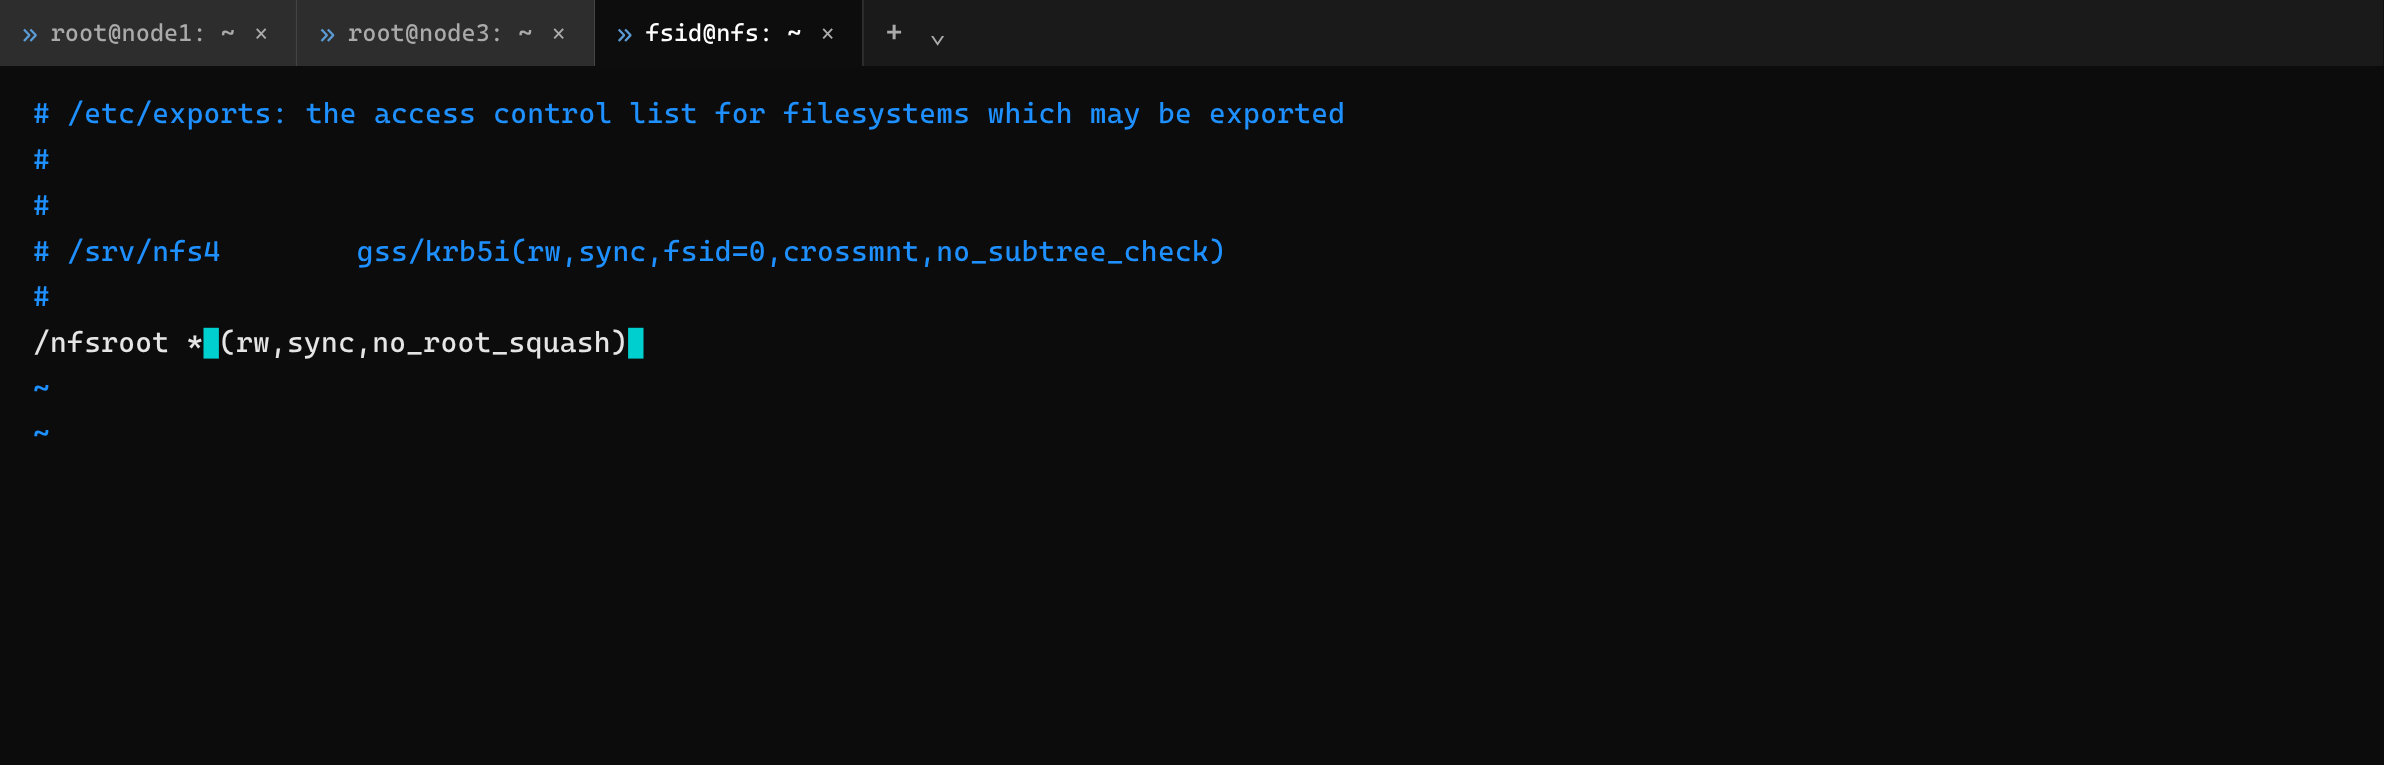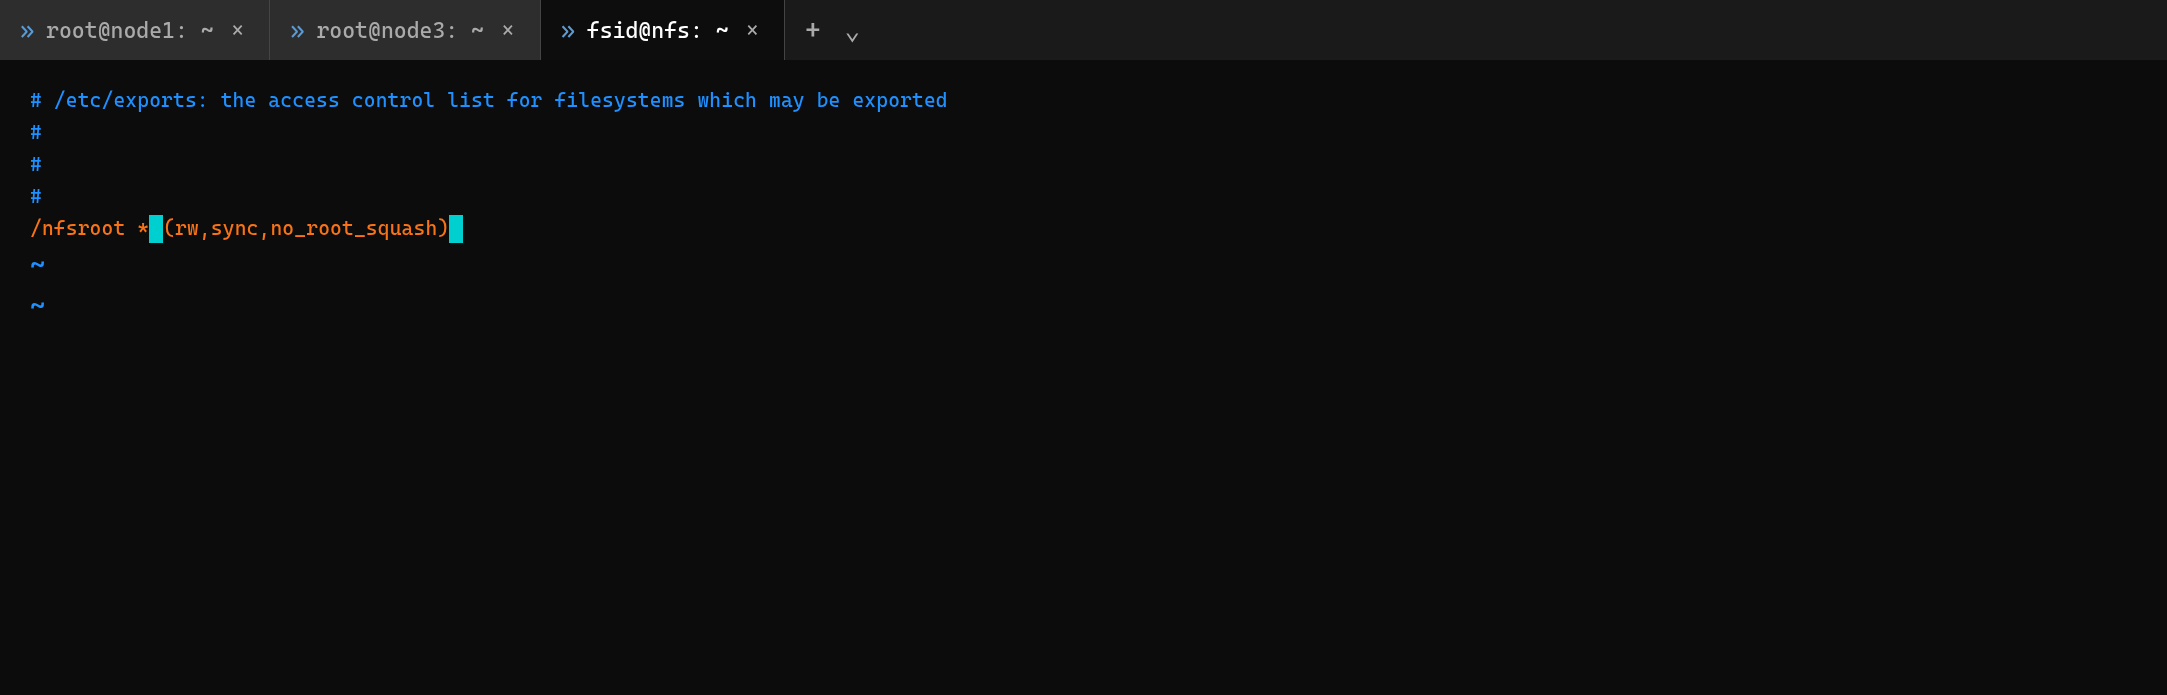--- a/index.html
+++ b/index.html
@@ -71,33 +71,33 @@
     }
 
     .terminal-body {
       background: #0c0c0c;
       padding: 24px 30px;
       height: calc(695px - 60px);
       overflow: hidden;
     }
 
     .terminal-line {
-      font-size: 20px;
+      font-size: 26px;
       line-height: 1.6;
       white-space: pre;
       color: #1e90ff;
       letter-spacing: 0.01em;
     }
 
     .terminal-line.comment {
       color: #1e90ff;
     }
 
     .terminal-line.command {
-      color: #f97316;
+      color: #e5e5e5;
     }
 
     .cursor-block {
       display: inline-block;
       background: #00cfcf;
       width: 14px;
       height: 28px;
       vertical-align: middle;
       margin-bottom: 2px;
     }
@@ -134,17 +134,18 @@
   <div class="tab-actions">
     <span class="tab-action-btn">+</span>
     <span class="tab-action-btn">⌄</span>
   </div>
 </div>
 
 <div class="terminal-body">
   <div class="terminal-line comment"># /etc/exports: the access control list for filesystems which may be exported</div>
   <div class="terminal-line comment">#</div>
   <div class="terminal-line comment">#</div>
+  <div class="terminal-line comment"># /srv/nfs4        gss/krb5i(rw,sync,fsid=0,crossmnt,no_subtree_check)</div>
   <div class="terminal-line comment">#</div>
   <div class="terminal-line command">/nfsroot *<span class="cursor-block"></span>(rw,sync,no_root_squash)<span style="display:inline-block;width:14px;height:28px;background:#00cfcf;vertical-align:middle;margin-bottom:2px;"></span></div>
   <div class="tilde-line">~</div>
   <div class="tilde-line">~</div>
 </div>
 
 </body></html>

